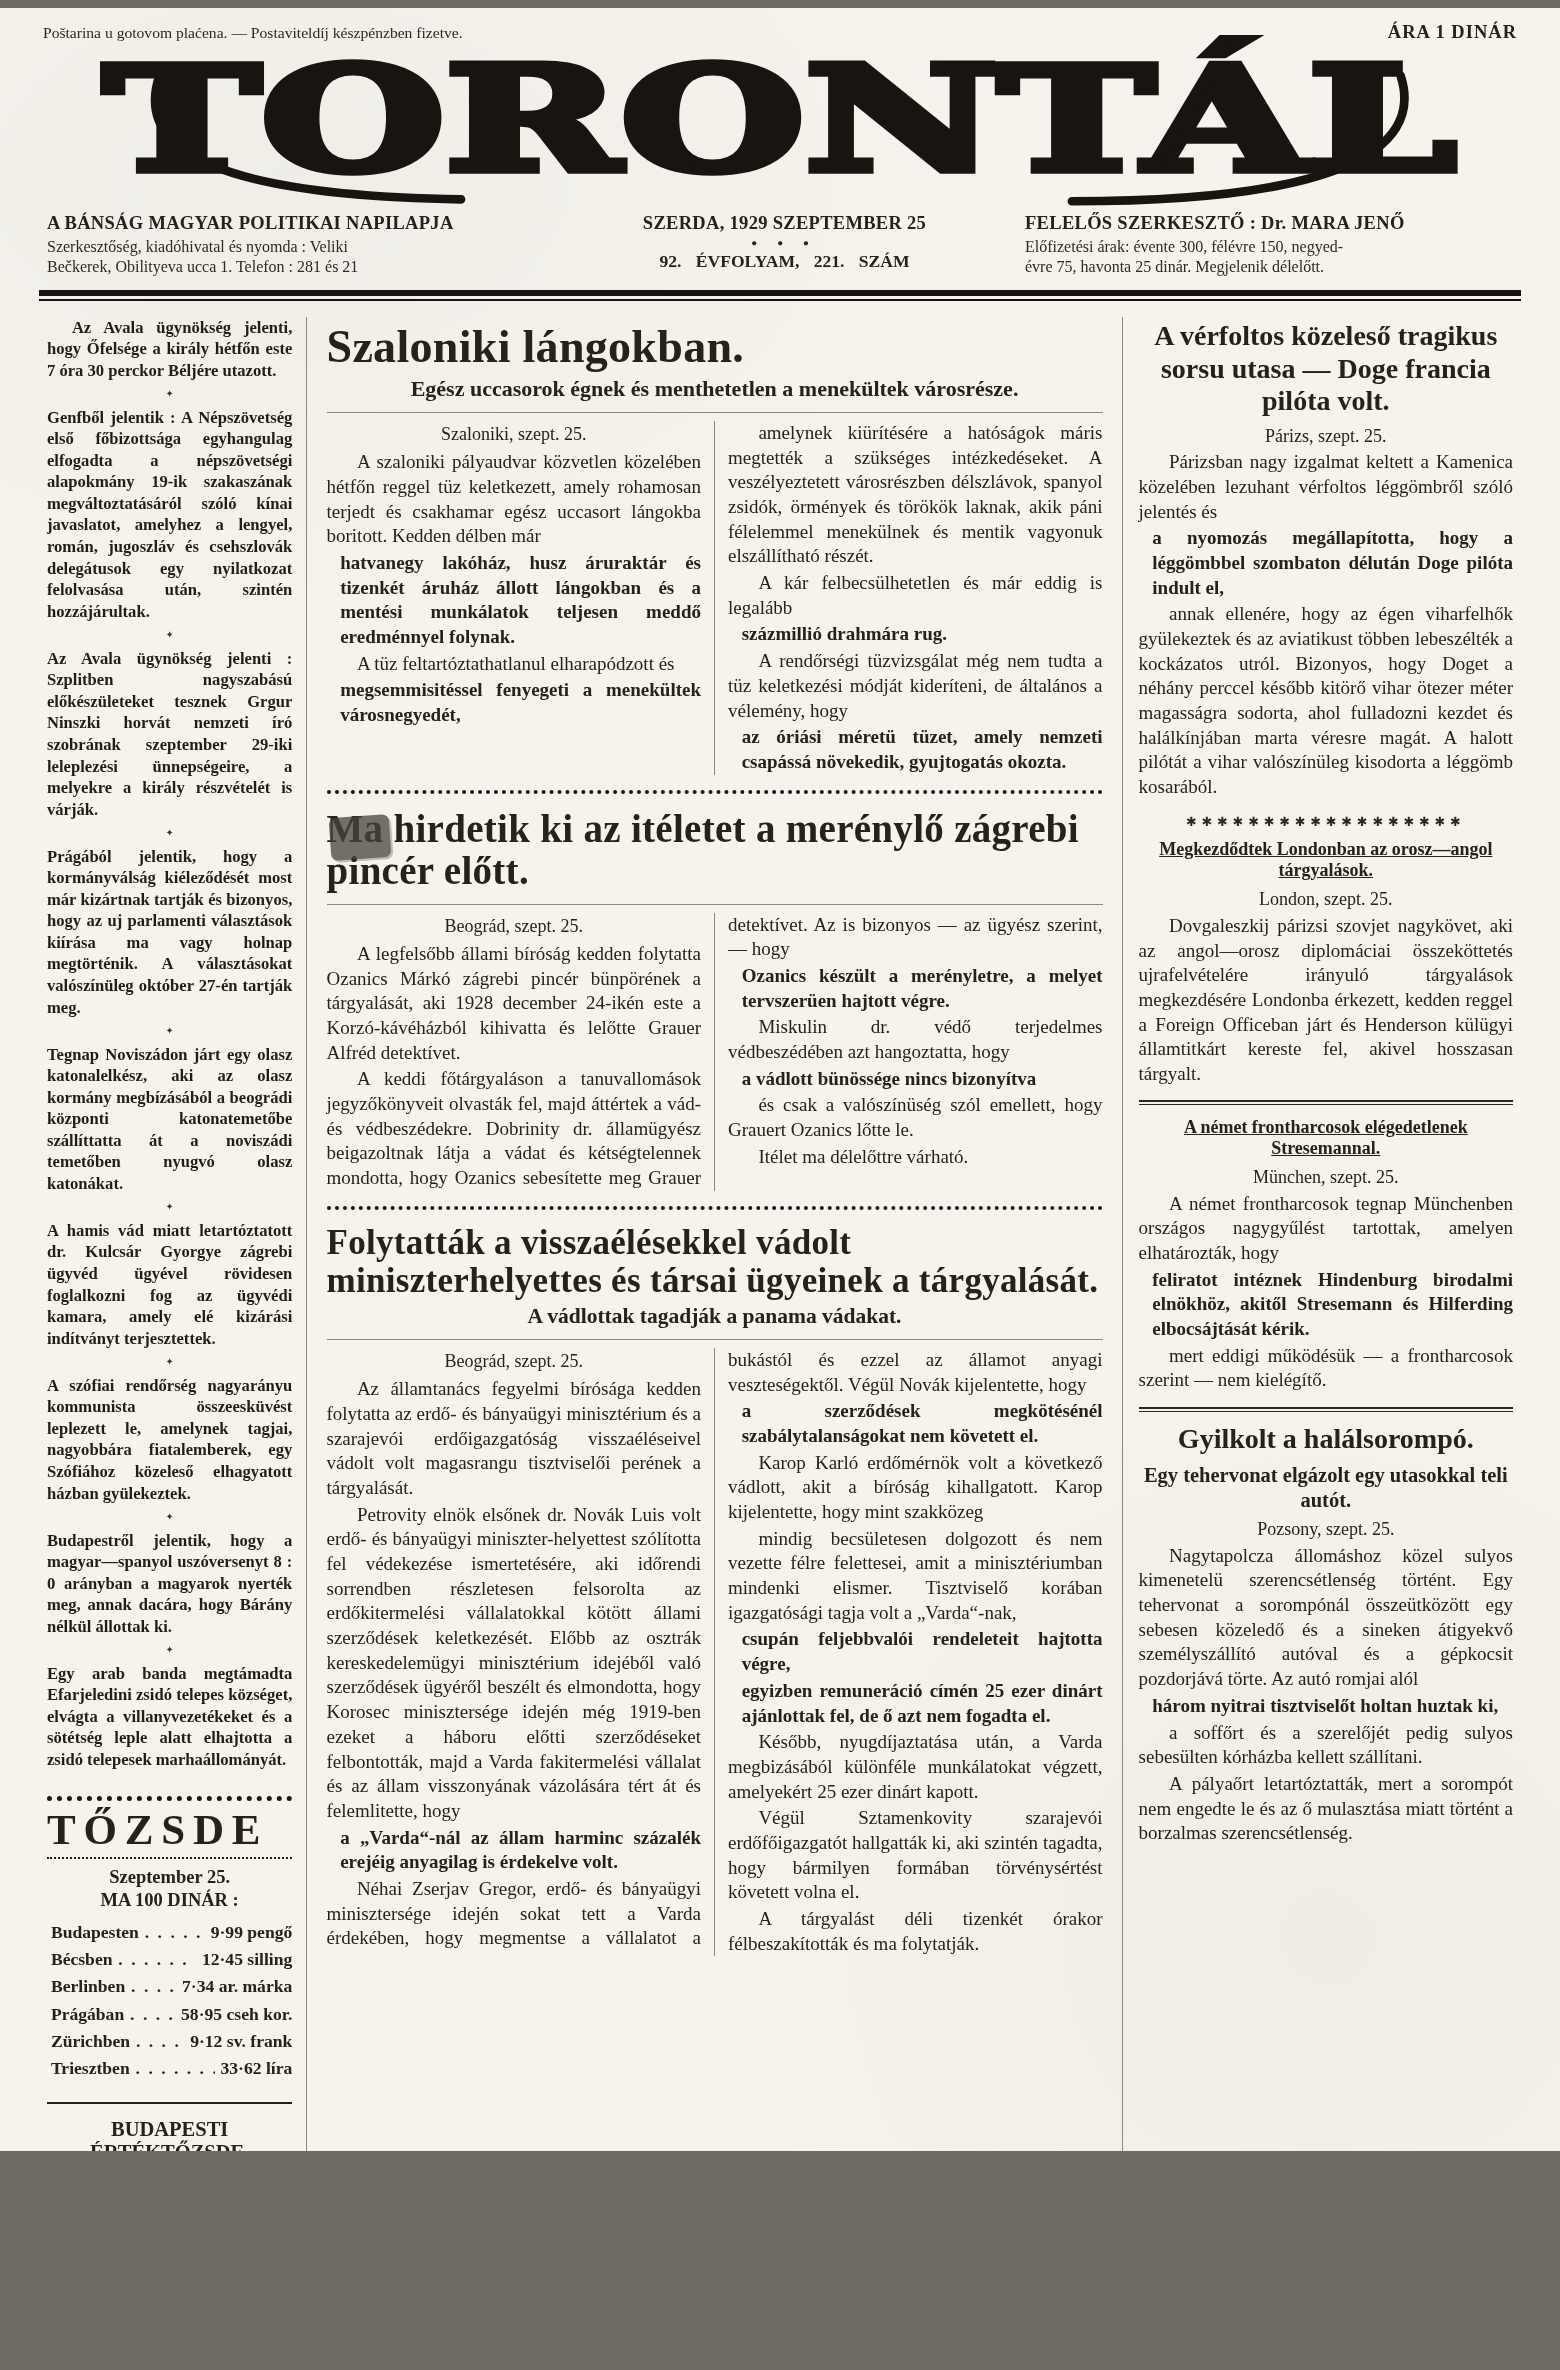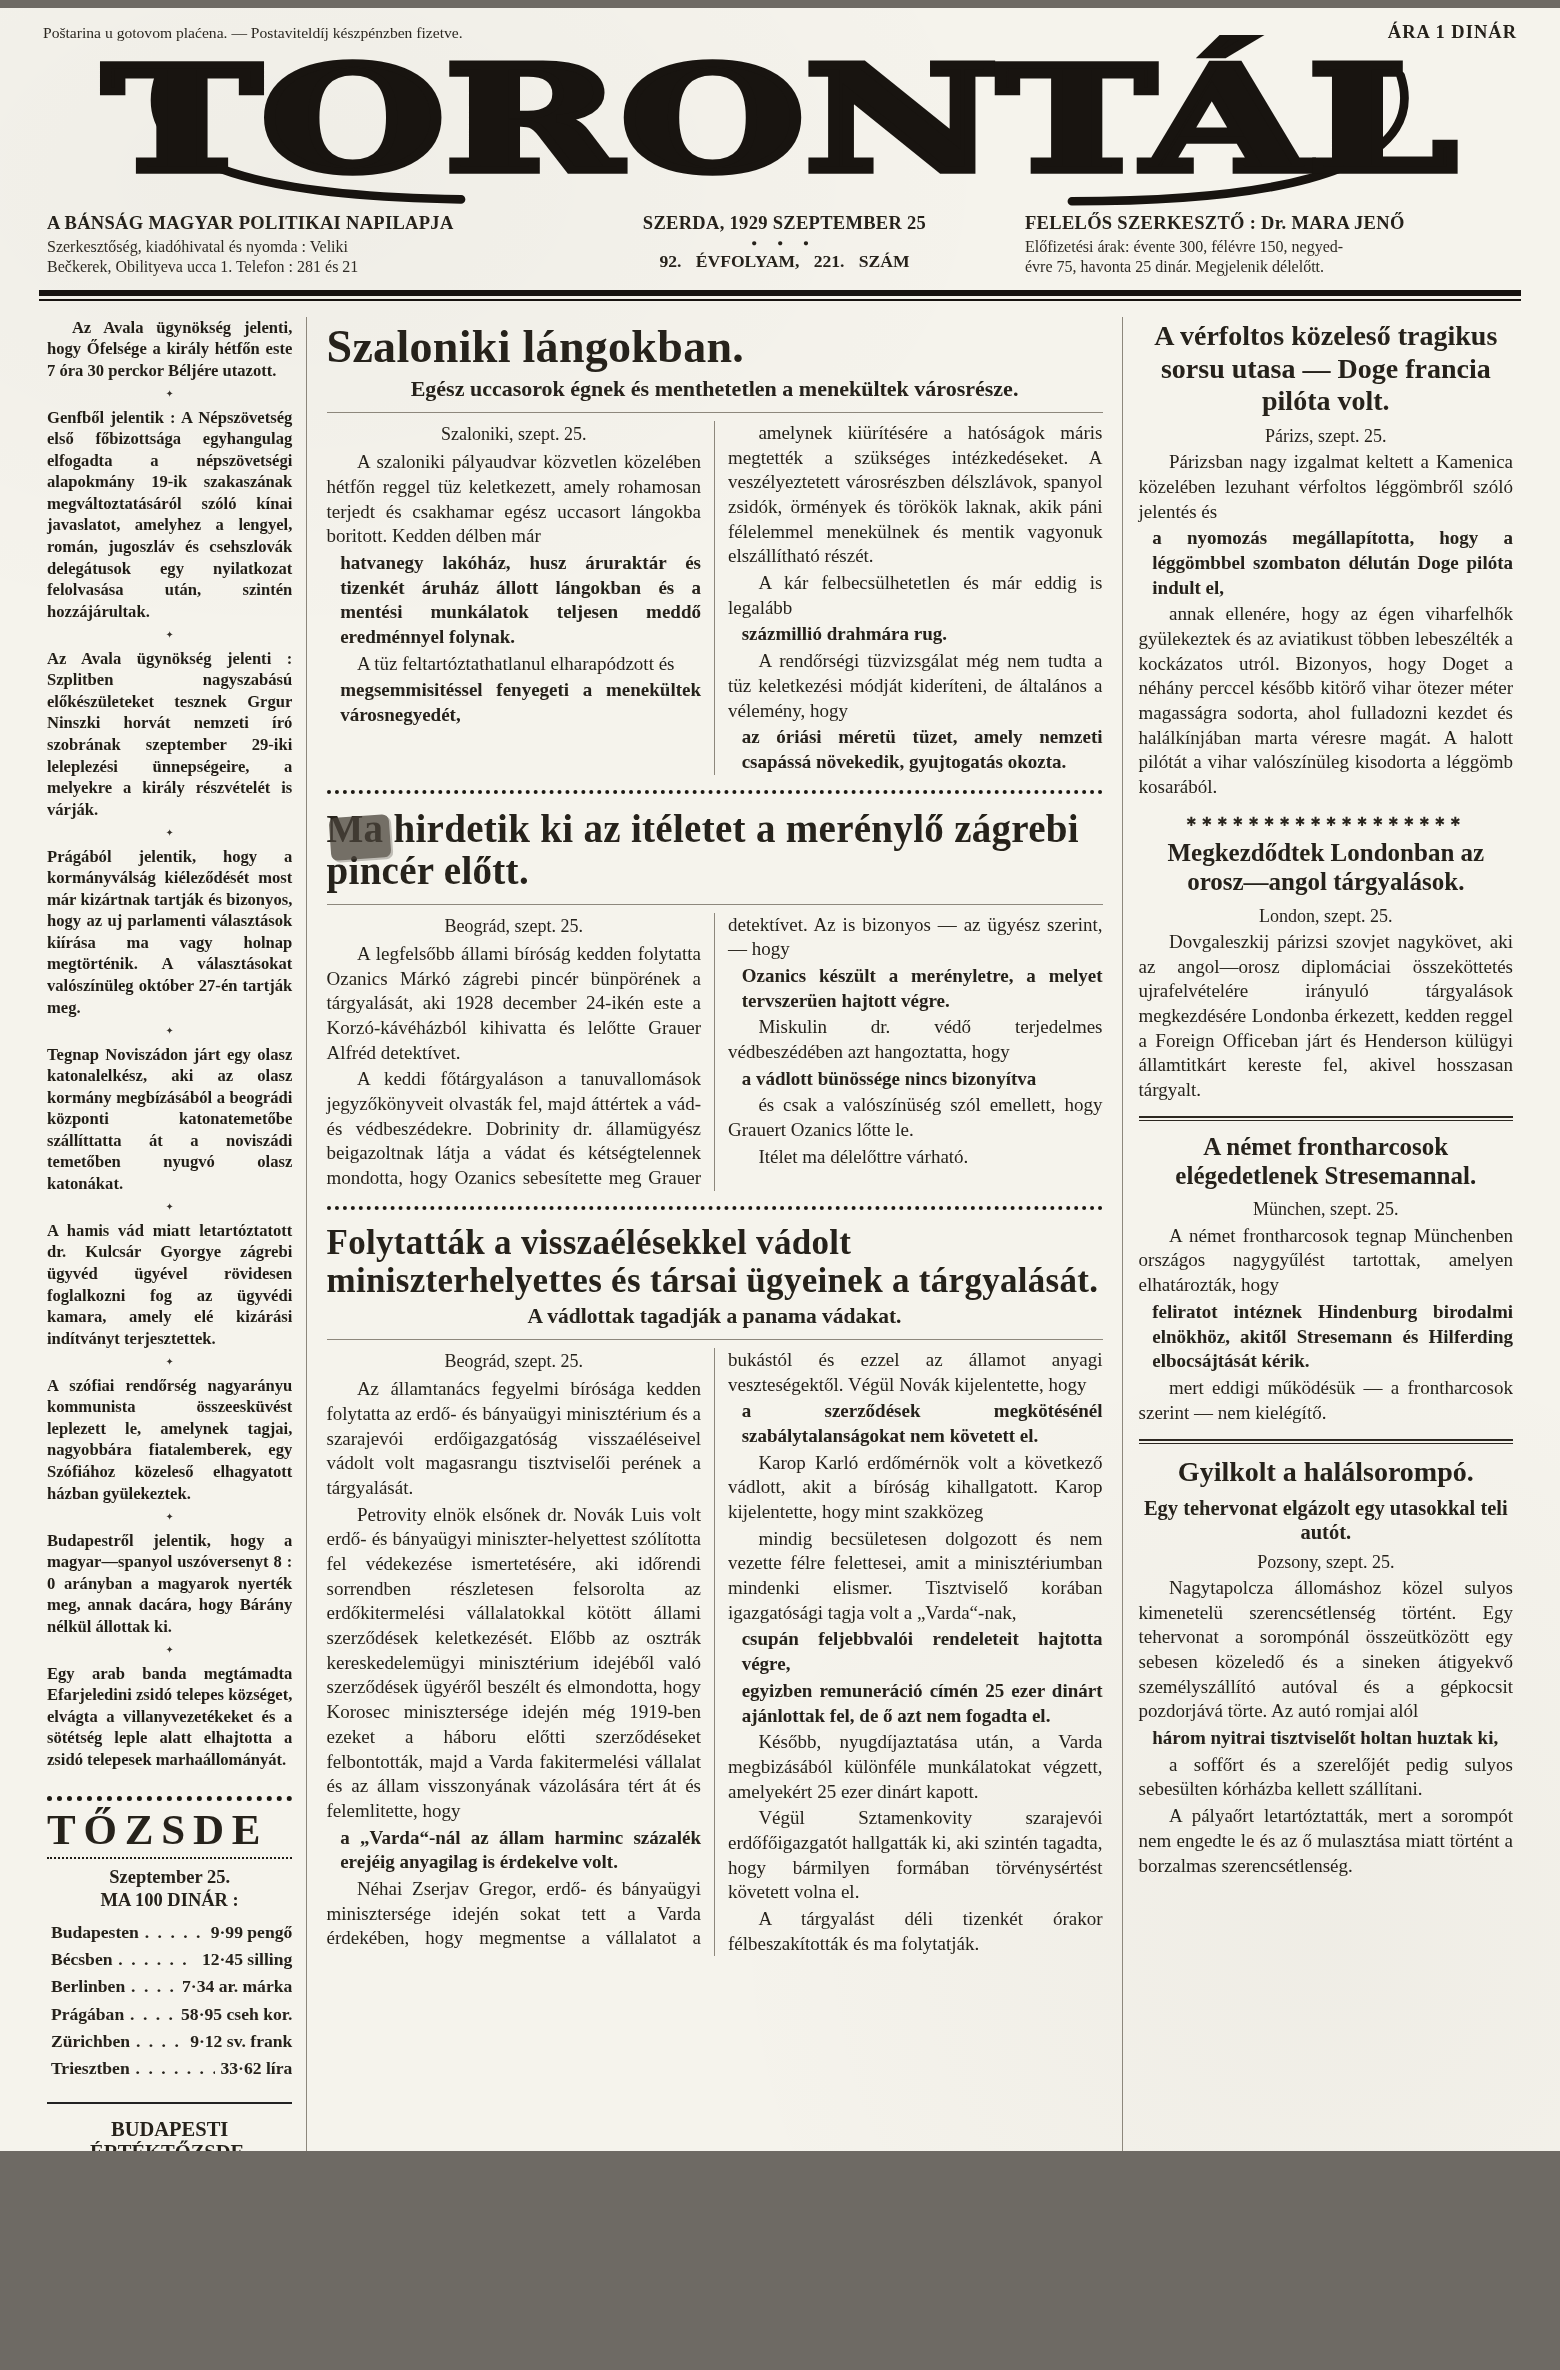--- a/index.html
+++ b/index.html
@@ -63,21 +63,21 @@
   .sub-sm { font-size:21.5px; }
   .mid-subtitle:empty { display:none; }
   .two-col { column-count:2; column-gap:27px; column-rule:1px solid #8d877c; font-size:19px; line-height:1.3; text-align:justify; }
   .para { margin:0 0 2px; text-indent:1.6em; }
   .para.bold { font-weight:bold; text-indent:0; padding-left:13.7px; }
   .para.dateline { text-align:center; text-indent:0; margin:2px 0 3.9px; font-size:18px; }
   .mid-sep { border-top:4.9px dotted #1d1913; margin:15.6px 0 13.7px; }
   .smudge { position:absolute; left:3.9px; top:7.8px; width:60px; height:43px; background:#49433a; opacity:.75; border-radius:6.8px; transform:rotate(-4deg); box-shadow:2px 2px 0 rgba(40,35,28,.35); }
   
   .r-title { text-align:center; font-weight:bold; font-size:28px; line-height:1.15; margin:3.9px 0 7.8px; }
-  .r-title.small { font-size:25px; }
+  .r-title.small { font-size:18px;text-decoration:underline; }
   .r-sub { text-align:center; font-weight:bold; font-size:20.5px; line-height:1.2; margin:0 0 5.9px; }
   .r-sub:empty { display:none; }
   .r-body { font-size:19px; line-height:1.3; text-align:justify; }
   .r-body .para { margin-bottom:2px; }
   .sep-stars { text-align:center; margin:13.7px 0 9.8px; font-size:12.7px; letter-spacing:4.9px; color:#2a251e; }
   .sep-stars::before { content:"✱✱✱✱✱✱✱✱✱✱✱✱✱✱✱✱✱✱"; }
   .sep-line { height:4.9px; border-top:2px solid #2c2720; border-bottom:1px solid #2c2720; margin:13.7px 0 11.7px; }
 </style>
 </head>
 <body>

